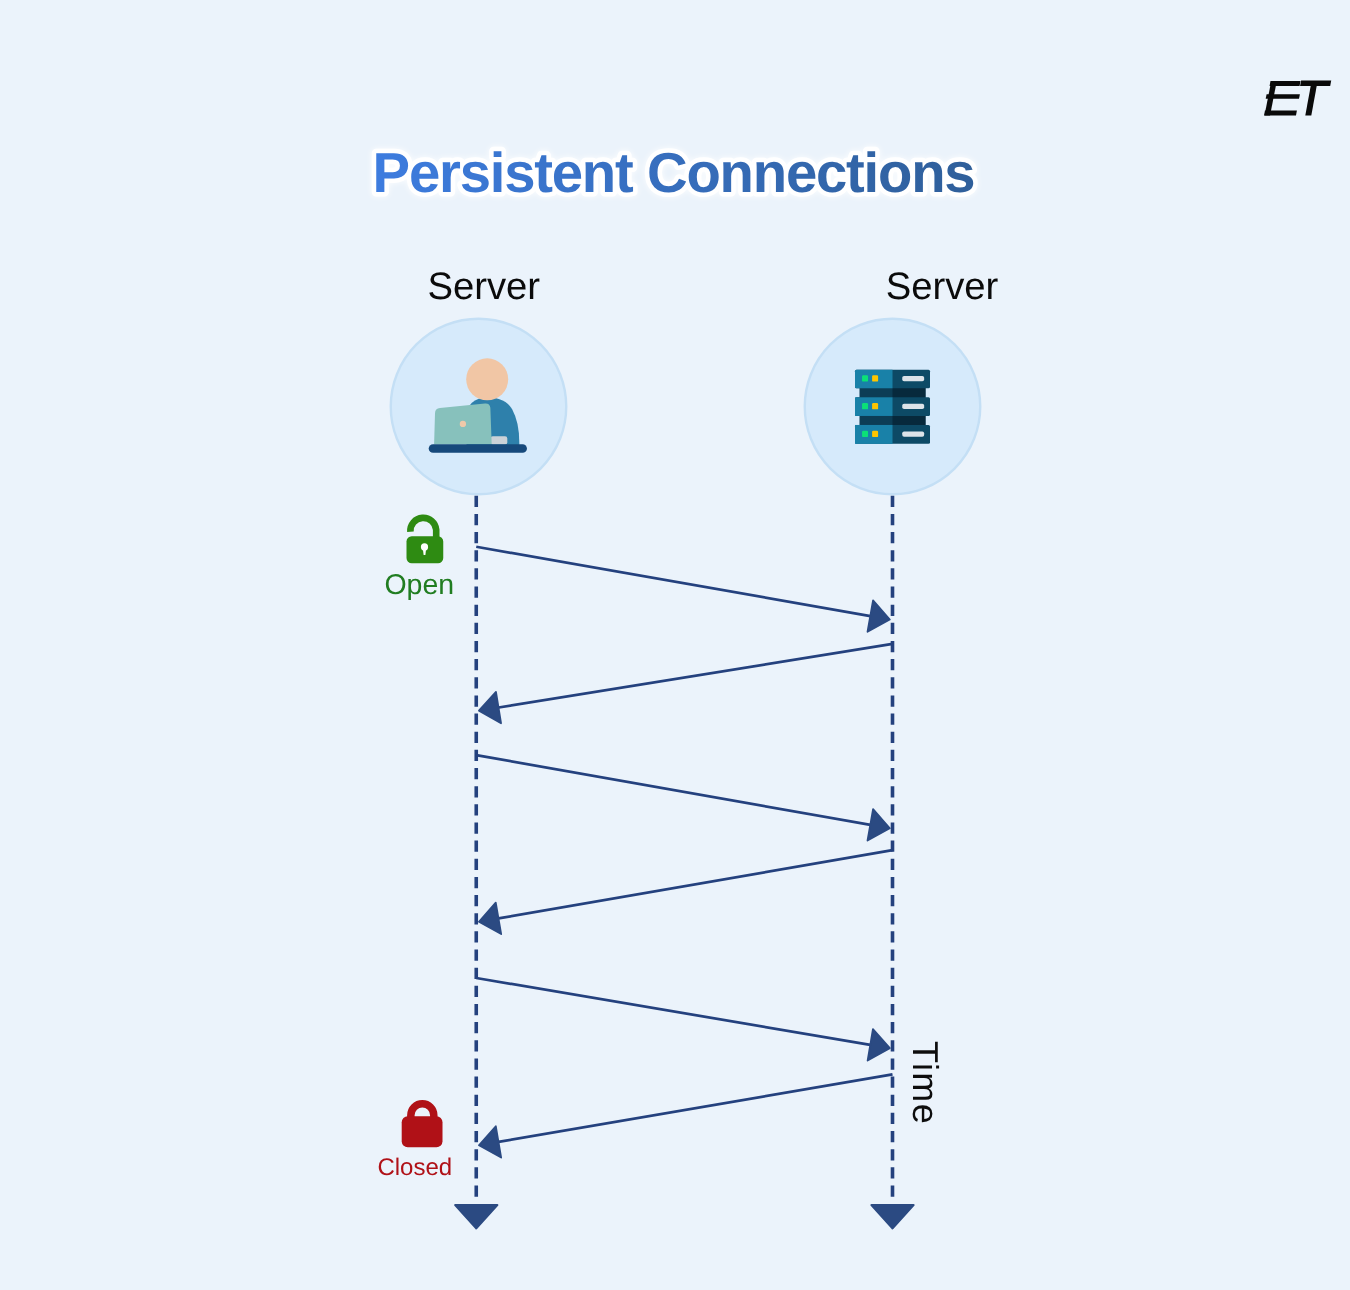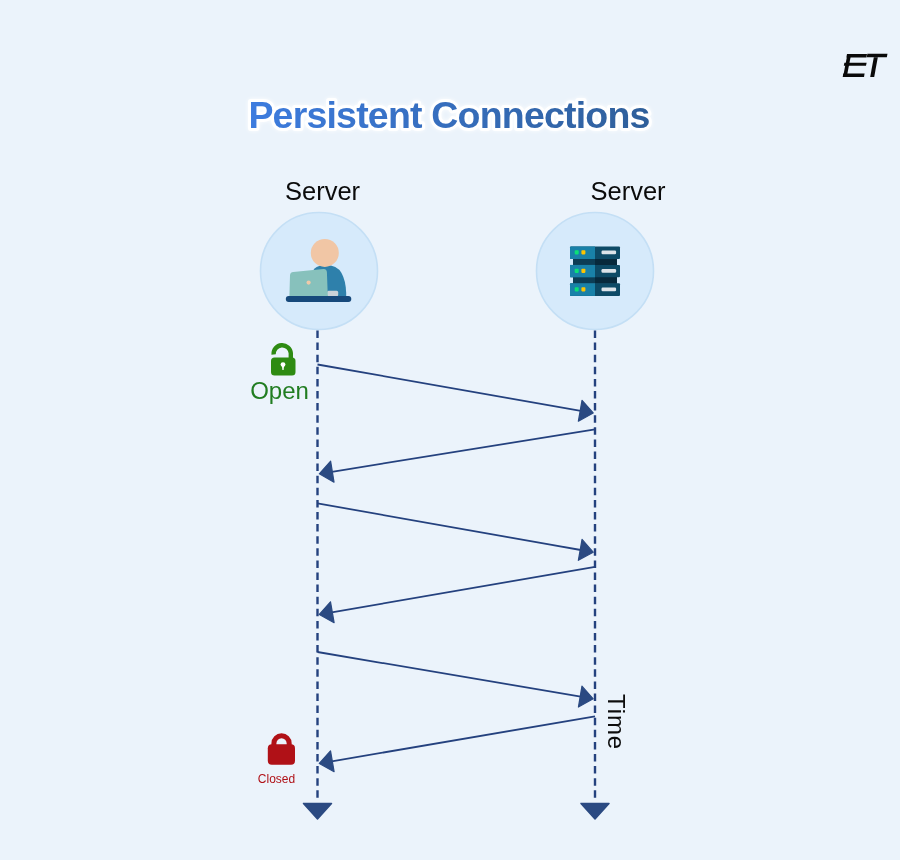--- a/index.html
+++ b/index.html
@@ -35,25 +35,25 @@
   .lock { position: absolute; }
   .lock.open  { left: 264px; top: 299px; width: 36px; height: 44px; }
   .lock.closed{ left: 263px; top: 690px; width: 36px; height: 42px; }
 
   .lock-label {
     position: absolute; transform: translateX(-50%);
     white-space: nowrap; line-height: 20px;
   }
   .lock-label.open {
     left: 279.5px; top: 344px;
-    font-size: 24px; color: var(--open-text, #217D21);
+    font-size: 19px; color: var(--open-text, #217D21);
   }
   .lock-label.closed {
     left: 276.5px; top: 731.5px;
-    font-size: 12px; color: var(--closed-red, #B01117);
+    font-size: 16px; color: var(--closed-red, #B01117);
   }
 
   .time-label {
     position: absolute; left: 615.5px; top: 685px;
     transform: translate(-50%, -50%) rotate(90deg);
     font-size: 24px; letter-spacing: 0.9px; color: #0D0D0D; white-space: nowrap; line-height: 25px;
   }
 </style>
 </head>
 <body style="--bg: #EBF3FB; --open-text: #217D21; --closed-red: #B01117; --label-black: #0B0B0B;">

